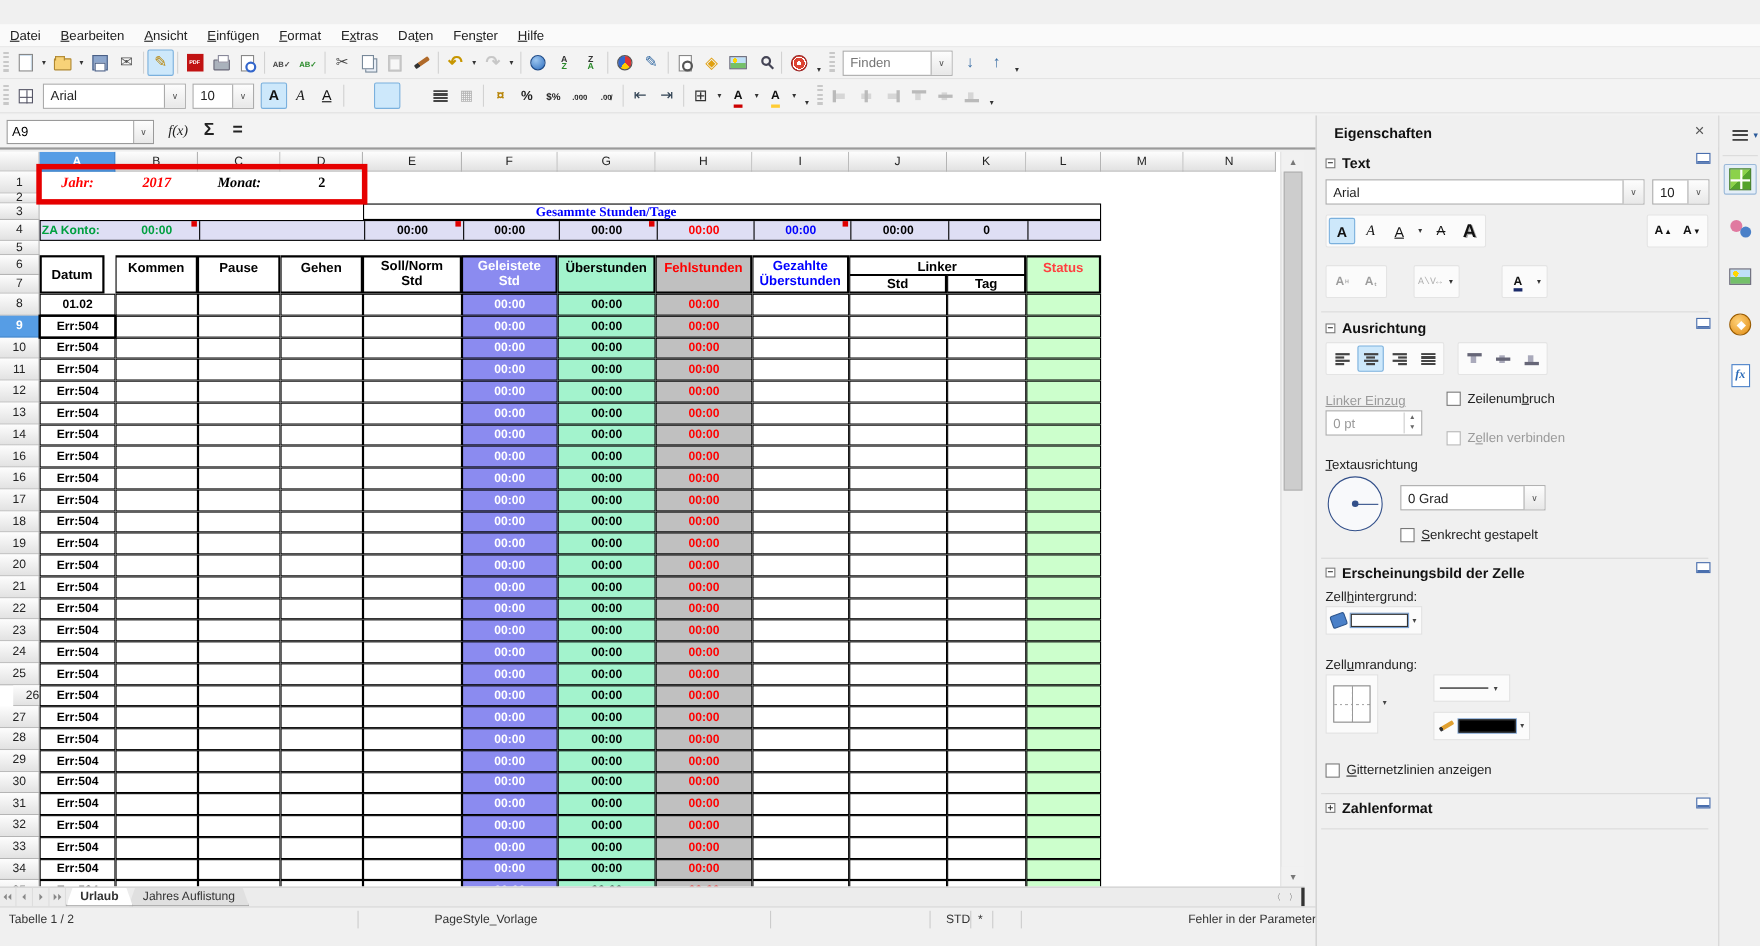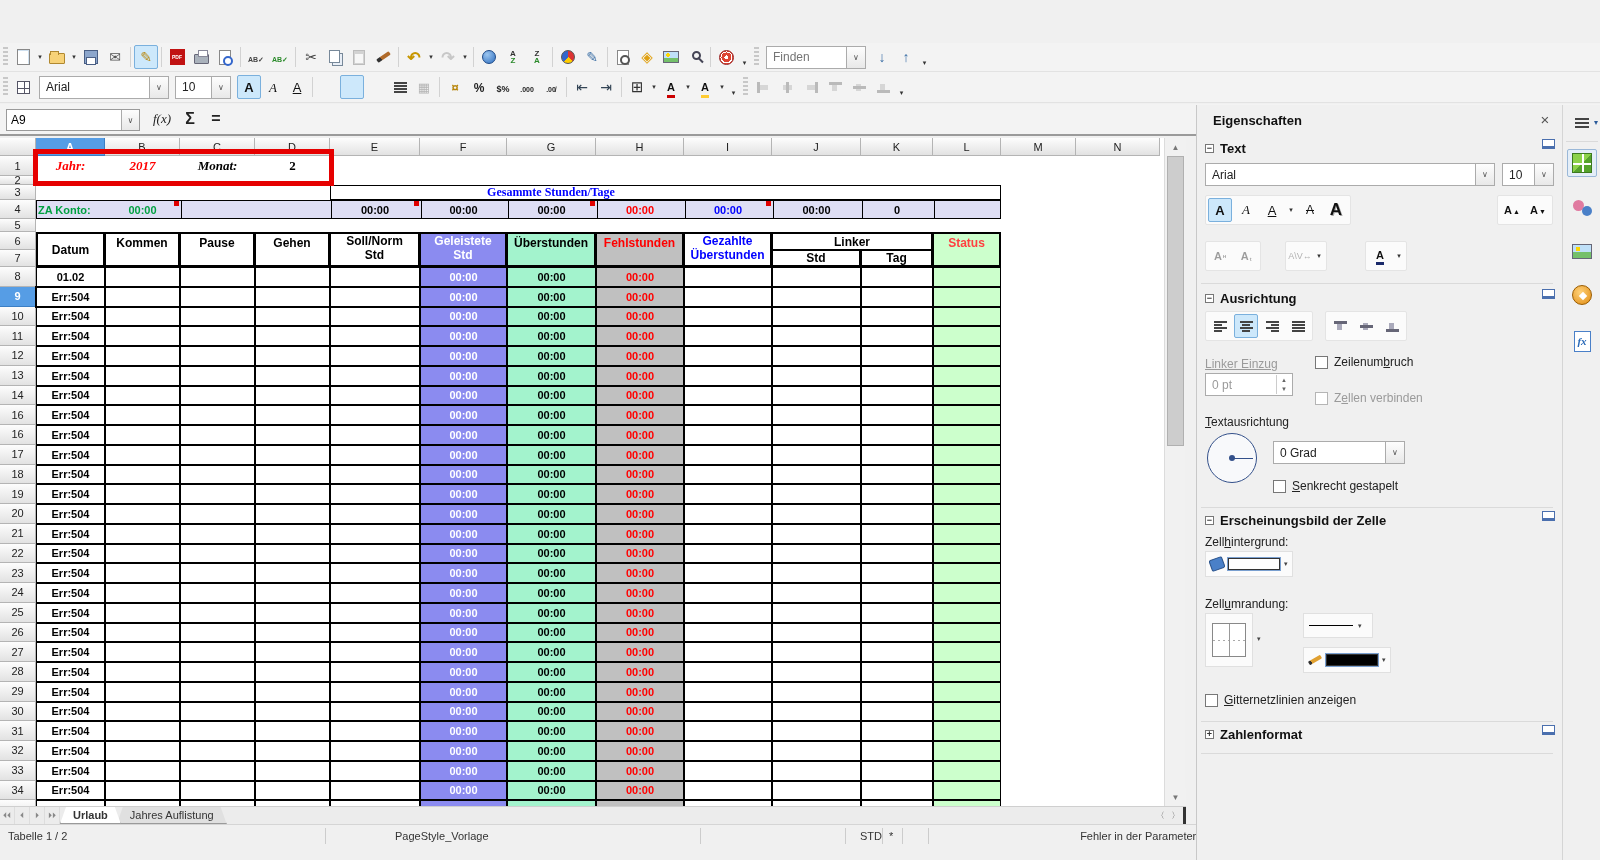--- a/index.html
+++ b/index.html
@@ -203,20 +203,31 @@
   .deck-navigator::after { content:""; position:absolute; left:7px; top:7px; width:6px; height:6px; background:#fff; transform:rotate(45deg); }
   .deck-functions { width:17px; height:21px; border:1px solid #4a80c8; background:#fff; display:flex; align-items:center; justify-content:center; }
   .deck-functions::after { content:"fx"; font-style:italic; font-weight:bold; font-size:11px; color:#2a6ab8; font-family:"Liberation Serif",serif; }
 </style>
 </head>
 <body>
 
 <div id="app">
 
 
+  <div class="menubar" id="menubar">
+      <span class="menu-item"><u>D</u>atei</span>
+      <span class="menu-item"><u>B</u>earbeiten</span>
+      <span class="menu-item"><u>A</u>nsicht</span>
+      <span class="menu-item"><u>E</u>infügen</span>
+      <span class="menu-item"><u>F</u>ormat</span>
+      <span class="menu-item">E<u>x</u>tras</span>
+      <span class="menu-item">Da<u>t</u>en</span>
+      <span class="menu-item">Fen<u>s</u>ter</span>
+      <span class="menu-item"><u>H</u>ilfe</span>
+    </div>
 
   <div class="toolbar tb1">
     <span class="grip"></span>
     <span id="tb1icons" style="display:flex;align-items:center;">
         <span class="tbb">
           <span class="ic-new-document"></span>
         </span>
         <span class="dd">▾</span>
         <span class="tbb">
           <span class="ic-open"></span>
@@ -466,21 +477,21 @@
       <div class="gcell ghdr" style="left: 0px; top: 287px; width: 36px; height: 19.75px;">16</div>
       <div class="gcell ghdr" style="left: 0px; top: 306.75px; width: 36px; height: 19.75px;">17</div>
       <div class="gcell ghdr" style="left: 0px; top: 326.5px; width: 36px; height: 19.75px;">18</div>
       <div class="gcell ghdr" style="left: 0px; top: 346.25px; width: 36px; height: 19.75px;">19</div>
       <div class="gcell ghdr" style="left: 0px; top: 366px; width: 36px; height: 19.75px;">20</div>
       <div class="gcell ghdr" style="left: 0px; top: 385.75px; width: 36px; height: 19.75px;">21</div>
       <div class="gcell ghdr" style="left: 0px; top: 405.5px; width: 36px; height: 19.75px;">22</div>
       <div class="gcell ghdr" style="left: 0px; top: 425.25px; width: 36px; height: 19.75px;">23</div>
       <div class="gcell ghdr" style="left: 0px; top: 445px; width: 36px; height: 19.75px;">24</div>
       <div class="gcell ghdr" style="left: 0px; top: 464.75px; width: 36px; height: 19.75px;">25</div>
-      <div class="gcell ghdr" style="left: 0px; top: 484.5px; width: 36px; height: 19.75px;">26</div>
+      <div class="gcell ghdr" style="left: 12px; top: 484.5px; width: 36px; height: 19.75px;">26</div>
       <div class="gcell ghdr" style="left: 0px; top: 504.25px; width: 36px; height: 19.75px;">27</div>
       <div class="gcell ghdr" style="left: 0px; top: 524px; width: 36px; height: 19.75px;">28</div>
       <div class="gcell ghdr" style="left: 0px; top: 543.75px; width: 36px; height: 19.75px;">29</div>
       <div class="gcell ghdr" style="left: 0px; top: 563.5px; width: 36px; height: 19.75px;">30</div>
       <div class="gcell ghdr" style="left: 0px; top: 583.25px; width: 36px; height: 19.75px;">31</div>
       <div class="gcell ghdr" style="left: 0px; top: 603px; width: 36px; height: 19.75px;">32</div>
       <div class="gcell ghdr" style="left: 0px; top: 622.75px; width: 36px; height: 19.75px;">33</div>
       <div class="gcell ghdr" style="left: 0px; top: 642.5px; width: 36px; height: 19.75px;">34</div>
       <div class="gcell ghdr" style="left: 0px; top: 662.25px; width: 36px; height: 19.75px;">35</div>
       <div class="gcell" style="color: rgb(255, 0, 0); font-weight: bold; font-style: italic; font-family: &quot;Liberation Serif&quot;, serif; font-size: 13px; left: 36px; top: 18px; width: 69px; height: 20px;">Jahr:</div>
@@ -508,21 +519,21 @@
       <div class="gcell" style="color: rgb(0, 0, 0); font-weight: bold; z-index: 2; left: 420px; top: 62px; width: 87px; height: 19px;">00:00</div>
       <div class="gcell" style="color: rgb(0, 0, 0); font-weight: bold; z-index: 2; left: 507px; top: 62px; width: 89px; height: 19px;">00:00</div>
       <div class="gcell" style="color: rgb(255, 0, 0); font-weight: bold; z-index: 2; left: 596px; top: 62px; width: 88px; height: 19px;">00:00</div>
       <div class="gcell" style="color: rgb(0, 0, 255); font-weight: bold; z-index: 2; left: 684px; top: 62px; width: 88px; height: 19px;">00:00</div>
       <div class="gcell" style="color: rgb(0, 0, 0); font-weight: bold; z-index: 2; left: 772px; top: 62px; width: 89px; height: 19px;">00:00</div>
       <div class="gcell" style="color: rgb(0, 0, 0); font-weight: bold; z-index: 2; left: 861px; top: 62px; width: 72px; height: 19px;">0</div>
       <div class="commentdot" style="left: 174px; top: 63px;"></div>
       <div class="commentdot" style="left: 414px; top: 63px;"></div>
       <div class="commentdot" style="left: 590px; top: 63px;"></div>
       <div class="commentdot" style="left: 766px; top: 63px;"></div>
-      <div class="gcell" style="font-weight: bold; font-size: 12px; border: 2px solid rgb(0, 0, 0); background: rgb(255, 255, 255); left: 36px; top: 94px; width: 69px; height: 35px;">Datum</div>
+      <div class="gcell" style="font-weight: bold; font-size: 12px; border: 2px solid rgb(0, 0, 0); background: rgb(255, 255, 255); left: 36px; top: 94px; width: 59px; height: 35px;">Datum</div>
       <div class="gcell" style="font-weight: bold; font-size: 12px; border-width: 2px 2px 2px 1px; border-style: solid; border-color: rgb(0, 0, 0); border-image: initial; background: rgb(255, 255, 255); align-items: flex-start; padding-top: 2px; left: 105px; top: 94px; width: 75px; height: 35px;">Kommen</div>
       <div class="gcell" style="font-weight: bold; font-size: 12px; border-width: 2px 2px 2px 1px; border-style: solid; border-color: rgb(0, 0, 0); border-image: initial; background: rgb(255, 255, 255); align-items: flex-start; padding-top: 2px; left: 180px; top: 94px; width: 75px; height: 35px;">Pause</div>
       <div class="gcell" style="font-weight: bold; font-size: 12px; border-width: 2px 2px 2px 1px; border-style: solid; border-color: rgb(0, 0, 0); border-image: initial; background: rgb(255, 255, 255); align-items: flex-start; padding-top: 2px; left: 255px; top: 94px; width: 75px; height: 35px;">Gehen</div>
       <div class="gcell" style="font-weight: bold; font-size: 12px; border-width: 2px 2px 2px 1px; border-style: solid; border-color: rgb(0, 0, 0); border-image: initial; background: rgb(255, 255, 255); flex-direction: column; justify-content: flex-start; left: 330px; top: 94px; width: 90px; height: 35px;">
         <span>Soll/Norm</span>
         <span>Std</span>
       </div>
       <div class="gcell" style="font-weight: bold; font-size: 12px; border-width: 2px 2px 2px 1px; border-style: solid; border-color: rgb(0, 0, 0); border-image: initial; background: rgb(139, 139, 240); color: rgb(255, 255, 255); flex-direction: column; justify-content: flex-start; left: 420px; top: 94px; width: 87px; height: 35px;">
         <span>Geleistete</span>
         <span>Std</span>
@@ -966,21 +977,21 @@
     <div class="sbgroup" style="left:8px;top:136px;">
       <span class="sbb disabled">
           <span class="fontsz">A<i>ᴴ</i></span>
         </span>
       <span class="sbb disabled">
           <span class="fontsz">A<i>ₜ</i></span>
         </span>
     </div>
     <div class="sbgroup" style="left:88px;top:136px;">
       <span class="sbb disabled">
-          <span style="font-size:9px;color:#345;">A\V↔</span>
+          <span style="font-size:9px;color:#345;font-family:Liberation Mono, monospace;">A\V↔</span>
         </span>
       <span class="dd">▾</span>
     </div>
     <div class="sbgroup" style="left:168px;top:136px;">
       <span class="sbb">
           <span class="ic-font-color" style="border-bottom-color:#1a2a6a;"></span>
         </span>
       <span class="dd">▾</span>
     </div>
 

